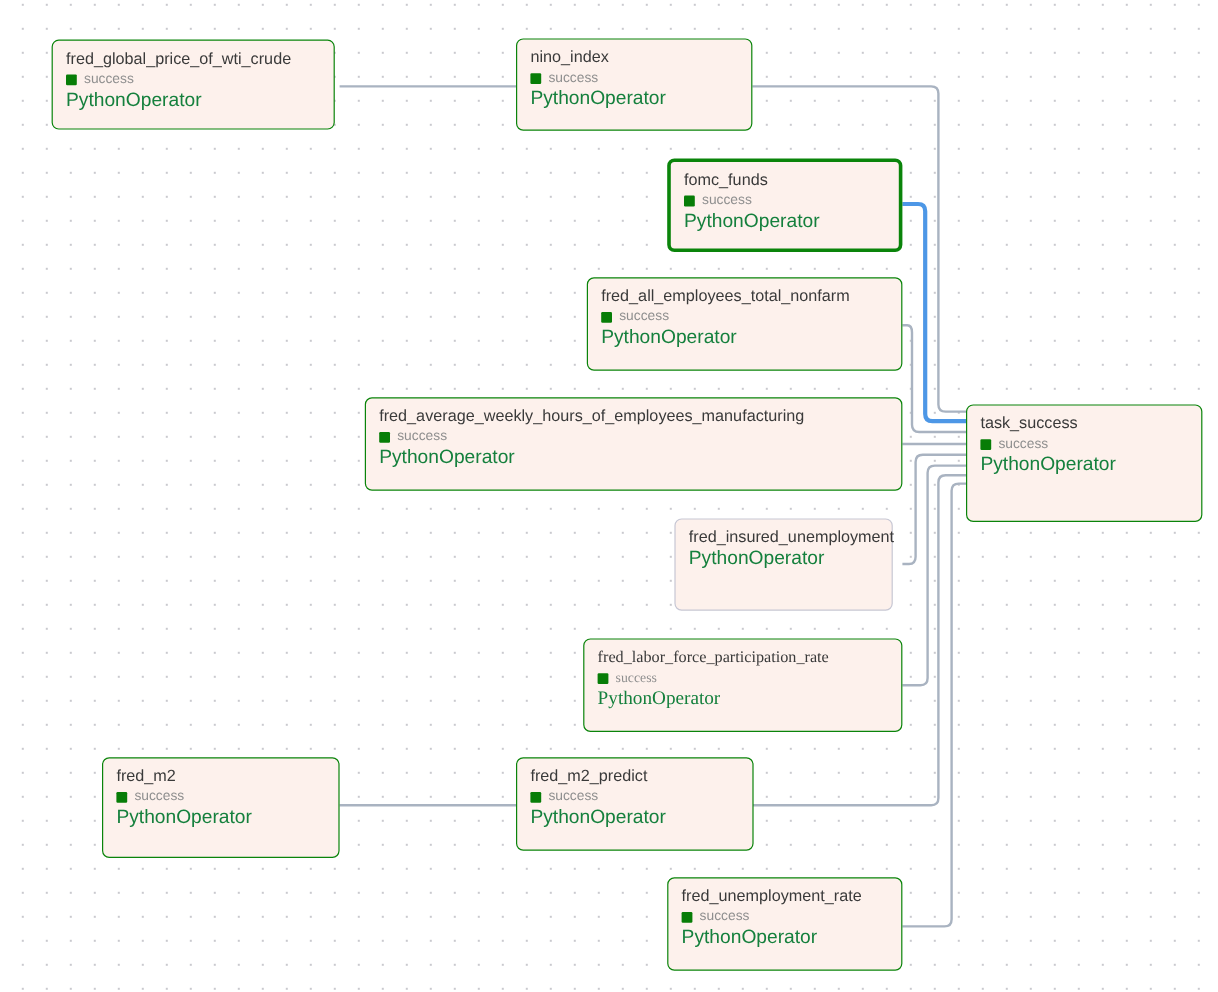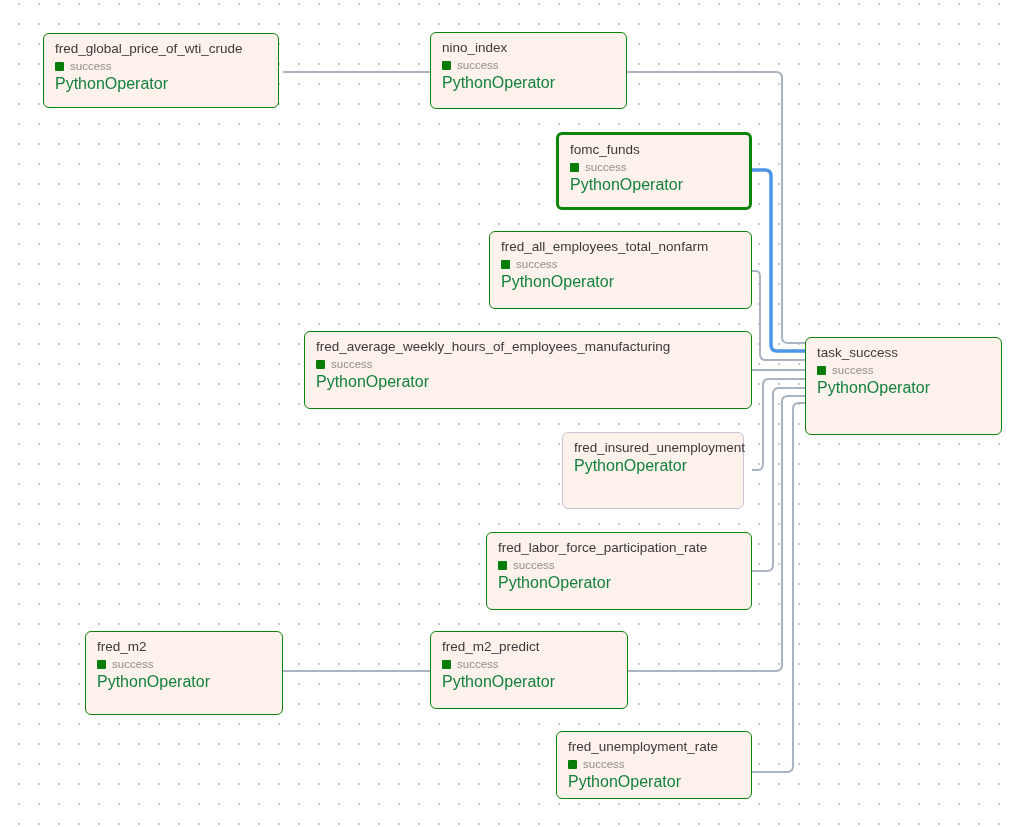--- a/index.html
+++ b/index.html
@@ -89,21 +89,21 @@
       <div class="status-row">
         <span class="status-square"></span>
         <span class="status-label">success</span>
       </div>
       <span class="operator-label">PythonOperator</span>
     </div>
     <div class="node none" style="left: 534px; top: 432px; width: 182px; height: 77px; margin-left: 28px;">
       <span class="node-title">fred_insured_unemployment</span>
       <span class="operator-label">PythonOperator</span>
     </div>
-    <div class="node" style="left: 486px; top: 532px; width: 266px; height: 78px;">
+    <div class="node" style="left: 486px; top: 532px; width: 266px; height: 78px; font-family: Liberation Serif, serif;">
       <span class="node-title">fred_labor_force_participation_rate</span>
       <div class="status-row">
         <span class="status-square"></span>
         <span class="status-label">success</span>
       </div>
       <span class="operator-label">PythonOperator</span>
     </div>
     <div class="node" style="left: 85px; top: 631px; width: 198px; height: 84px;">
       <span class="node-title">fred_m2</span>
       <div class="status-row">
@@ -113,21 +113,21 @@
       <span class="operator-label">PythonOperator</span>
     </div>
     <div class="node" style="left: 430px; top: 631px; width: 198px; height: 78px;">
       <span class="node-title">fred_m2_predict</span>
       <div class="status-row">
         <span class="status-square"></span>
         <span class="status-label">success</span>
       </div>
       <span class="operator-label">PythonOperator</span>
     </div>
-    <div class="node" style="left: 556px; top: 731px; width: 196px; height: 68px;">
+    <div class="node" style="left: 556px; top: 731px; width: 196px; height: 78px;">
       <span class="node-title">fred_unemployment_rate</span>
       <div class="status-row">
         <span class="status-square"></span>
         <span class="status-label">success</span>
       </div>
       <span class="operator-label">PythonOperator</span>
     </div>
     <div class="node" style="left: 805px; top: 337px; width: 197px; height: 98px;">
       <span class="node-title">task_success</span>
       <div class="status-row">

